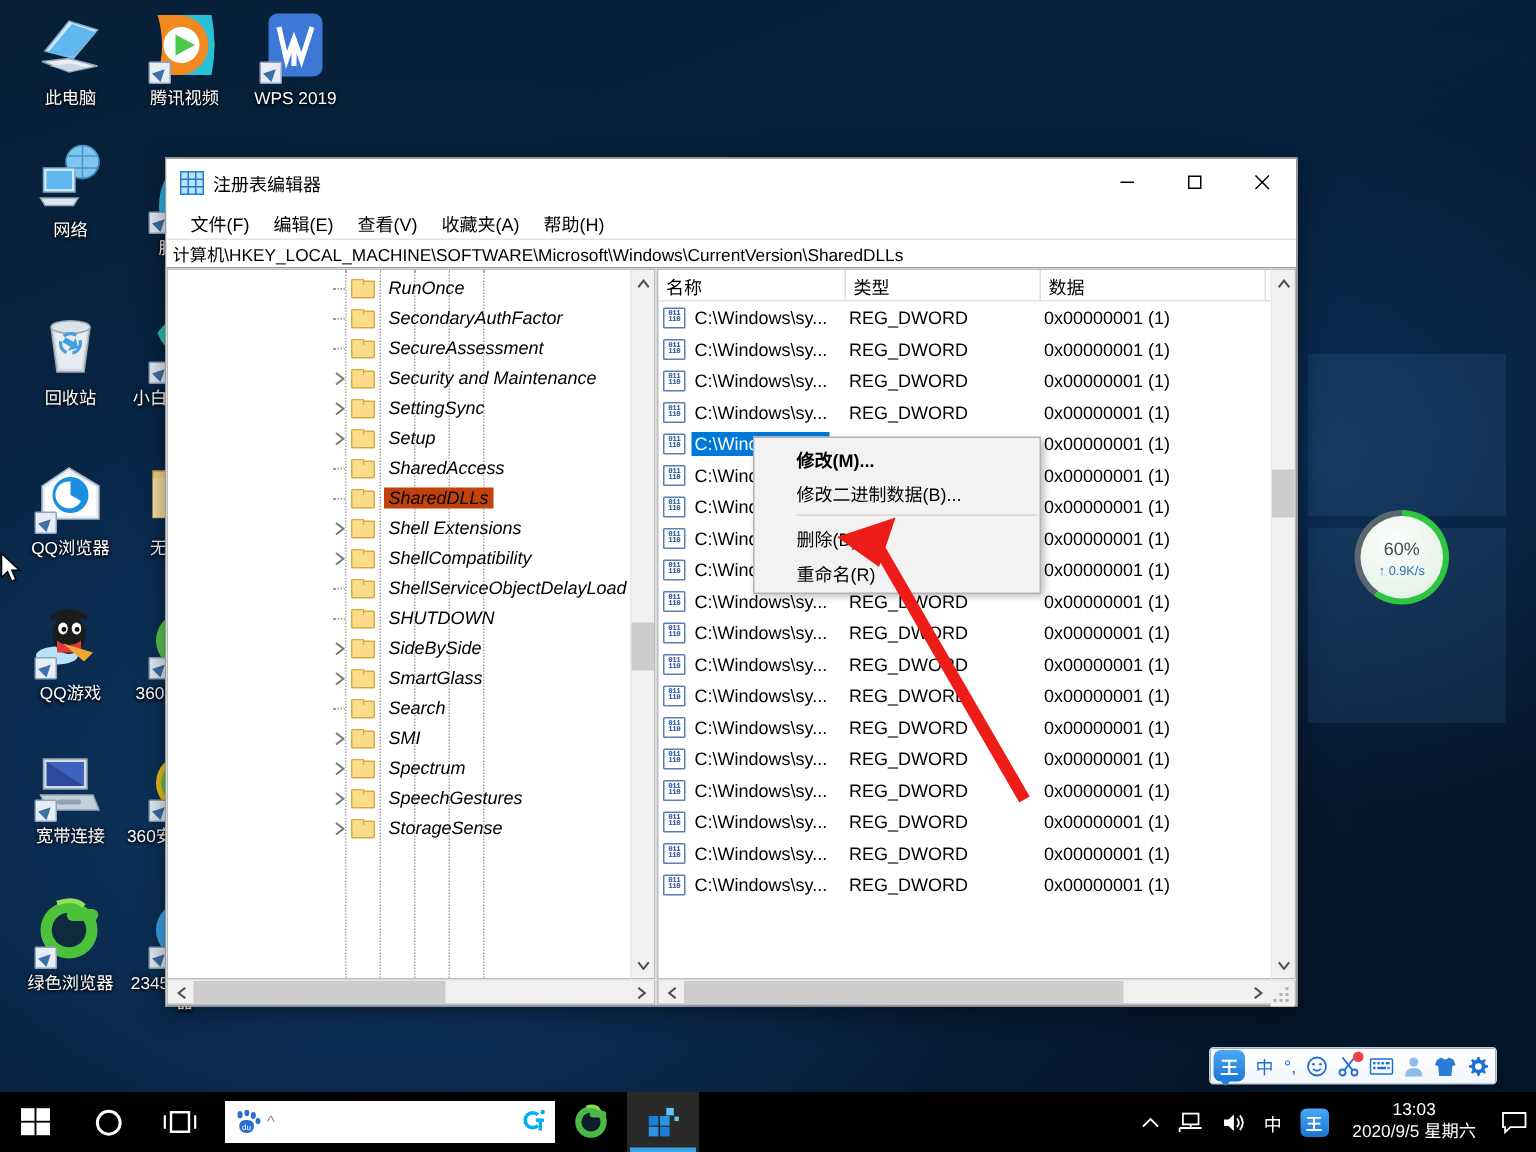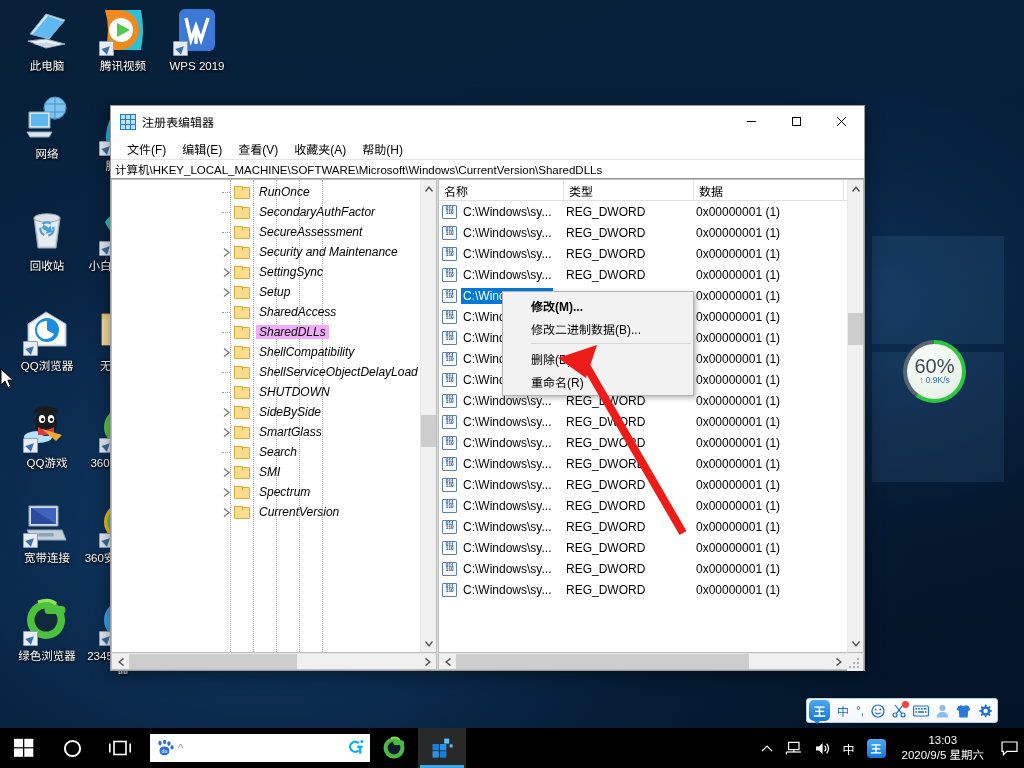--- a/index.html
+++ b/index.html
@@ -111,21 +111,21 @@
   }
   .trow .folder::before {
     content: ""; position: absolute; inset: 1px 0 0 0;
     background: #fbdc8a; border: 1px solid #d9ab3e; border-radius: 1px;
   }
   .trow .folder::after {
     content: ""; position: absolute; left: 0; top: 0; width: 7px; height: 3px;
     background: #fbdc8a; border: 1px solid #d9ab3e; border-bottom: 0; border-radius: 1px 1px 0 0;
   }
   .trow .tlabel { color: #000; padding: 0 3px; }
-  .trow.selected .tlabel { background: #f0abfc; }
+  .trow.selected .tlabel { background: #c2410c; }
   
   .guides { position: absolute; top: 0; bottom: 0; left: 0; pointer-events: none; }
   .guide { position: absolute; top: 0; bottom: 0; width: 0; border-left: 1px dotted #a8a8a8; }
 
   .list {
     flex: 1 1 auto; background: #fff; border: 1px solid #bcbcbc; border-right: 0;
     overflow: hidden; position: relative; font-size: 12px;
   }
   .lheader { height: 21px; display: flex; background: #fff; border-bottom: 1px solid #e0e0e0; }
   .lheader .lh {
@@ -194,21 +194,21 @@
   }
   #netwidget .ring {
     position: absolute; inset: 0; border-radius: 50%;
     background: conic-gradient(from 0deg, #2fc63f 0% 60%, #5c6670 60% 100%);
   }
   #netwidget .inner {
     position: absolute; inset: 4px; border-radius: 50%;
     background: radial-gradient(circle at 40% 32%, #fdfefd 0%, #e8f3e9 68%, #d7e8d9 100%);
     display: flex; flex-direction: column; align-items: center; justify-content: center;
   }
-  #netwidget .pct { font-size: 20px; color: #3e4b52; line-height: 16px; }
+  #netwidget .pct { font-size: 12px; color: #3e4b52; line-height: 16px; }
   #netwidget .spd { font-size: 8.5px; color: #2f6fb5; line-height: 11px; margin-top: 1px; }
 
   
   #imebar {
     position: absolute; left: 806px; top: 698px; height: 25px; z-index: 35;
     background: linear-gradient(#ffffff, #f2f6fb);
     border: 1px solid #b9cfe6; border-radius: 3px;
     display: flex; align-items: center; padding: 0 5px 0 2px; gap: 7px;
     box-shadow: 0 1px 3px rgba(0,0,0,.3);
   }
@@ -521,81 +521,99 @@
                 <span class="folder"></span>
                 <span class="tlabel">SharedDLLs</span>
               </div>
               <div class="trow">
                 <span class="exp">
                   <svg width="7" height="9" viewBox="0 0 7 9">
                     <path d="M1 0.6 L6 4.5 L1 8.4" fill="none" stroke="#767676" stroke-width="1.3"></path>
                   </svg>
                 </span>
                 <span class="folder"></span>
-                <span class="tlabel">ShellCompatibility</span>
-              </div>
-              <div class="trow">
-                <span class="dash" style="top: 10px;"></span>
-                <span class="folder"></span>
-                <span class="tlabel">ShellServiceObjectDelayLoad</span>
-              </div>
-              <div class="trow">
-                <span class="dash" style="top: 10px;"></span>
-                <span class="folder"></span>
-                <span class="tlabel">SHUTDOWN</span>
+                <span class="tlabel">Shell Extensions</span>
               </div>
               <div class="trow">
                 <span class="exp">
                   <svg width="7" height="9" viewBox="0 0 7 9">
                     <path d="M1 0.6 L6 4.5 L1 8.4" fill="none" stroke="#767676" stroke-width="1.3"></path>
                   </svg>
                 </span>
                 <span class="folder"></span>
-                <span class="tlabel">SideBySide</span>
+                <span class="tlabel">ShellCompatibility</span>
+              </div>
+              <div class="trow">
+                <span class="dash" style="top: 10px;"></span>
+                <span class="folder"></span>
+                <span class="tlabel">ShellServiceObjectDelayLoad</span>
+              </div>
+              <div class="trow">
+                <span class="dash" style="top: 10px;"></span>
+                <span class="folder"></span>
+                <span class="tlabel">SHUTDOWN</span>
               </div>
               <div class="trow">
                 <span class="exp">
                   <svg width="7" height="9" viewBox="0 0 7 9">
                     <path d="M1 0.6 L6 4.5 L1 8.4" fill="none" stroke="#767676" stroke-width="1.3"></path>
                   </svg>
                 </span>
                 <span class="folder"></span>
-                <span class="tlabel">SmartGlass</span>
-              </div>
-              <div class="trow">
-                <span class="dash" style="top: 10px;"></span>
-                <span class="folder"></span>
-                <span class="tlabel">Search</span>
+                <span class="tlabel">SideBySide</span>
               </div>
               <div class="trow">
                 <span class="exp">
                   <svg width="7" height="9" viewBox="0 0 7 9">
                     <path d="M1 0.6 L6 4.5 L1 8.4" fill="none" stroke="#767676" stroke-width="1.3"></path>
                   </svg>
                 </span>
                 <span class="folder"></span>
-                <span class="tlabel">SMI</span>
+                <span class="tlabel">SmartGlass</span>
+              </div>
+              <div class="trow">
+                <span class="dash" style="top: 10px;"></span>
+                <span class="folder"></span>
+                <span class="tlabel">Search</span>
               </div>
               <div class="trow">
                 <span class="exp">
                   <svg width="7" height="9" viewBox="0 0 7 9">
                     <path d="M1 0.6 L6 4.5 L1 8.4" fill="none" stroke="#767676" stroke-width="1.3"></path>
                   </svg>
                 </span>
                 <span class="folder"></span>
-                <span class="tlabel">Spectrum</span>
+                <span class="tlabel">SMI</span>
               </div>
               <div class="trow">
                 <span class="exp">
                   <svg width="7" height="9" viewBox="0 0 7 9">
                     <path d="M1 0.6 L6 4.5 L1 8.4" fill="none" stroke="#767676" stroke-width="1.3"></path>
                   </svg>
                 </span>
                 <span class="folder"></span>
-                <span class="tlabel">CurrentVersion</span>
+                <span class="tlabel">Spectrum</span>
+              </div>
+              <div class="trow">
+                <span class="exp">
+                  <svg width="7" height="9" viewBox="0 0 7 9">
+                    <path d="M1 0.6 L6 4.5 L1 8.4" fill="none" stroke="#767676" stroke-width="1.3"></path>
+                  </svg>
+                </span>
+                <span class="folder"></span>
+                <span class="tlabel">SpeechGestures</span>
+              </div>
+              <div class="trow">
+                <span class="exp">
+                  <svg width="7" height="9" viewBox="0 0 7 9">
+                    <path d="M1 0.6 L6 4.5 L1 8.4" fill="none" stroke="#767676" stroke-width="1.3"></path>
+                  </svg>
+                </span>
+                <span class="folder"></span>
+                <span class="tlabel">StorageSense</span>
               </div>
             </div>
         </div>
         <div class="vsb">
           <div class="arrow">
             <svg width="8" height="6" viewBox="0 0 8 6">
                 <path d="M4 0 L8 5 L7 6 L4 2.2 L1 6 L0 5 Z" fill="#505050"></path>
               </svg>
           </div>
           <div class="track">

